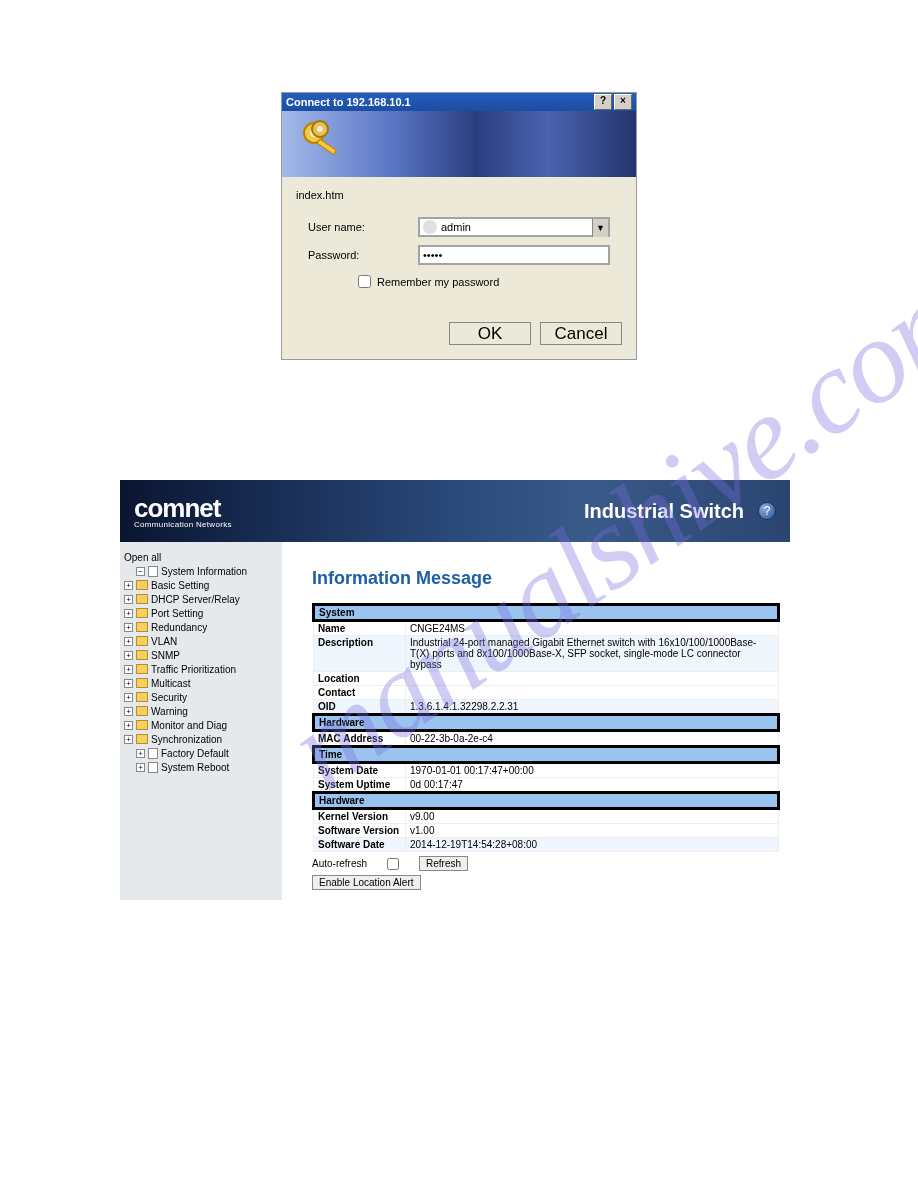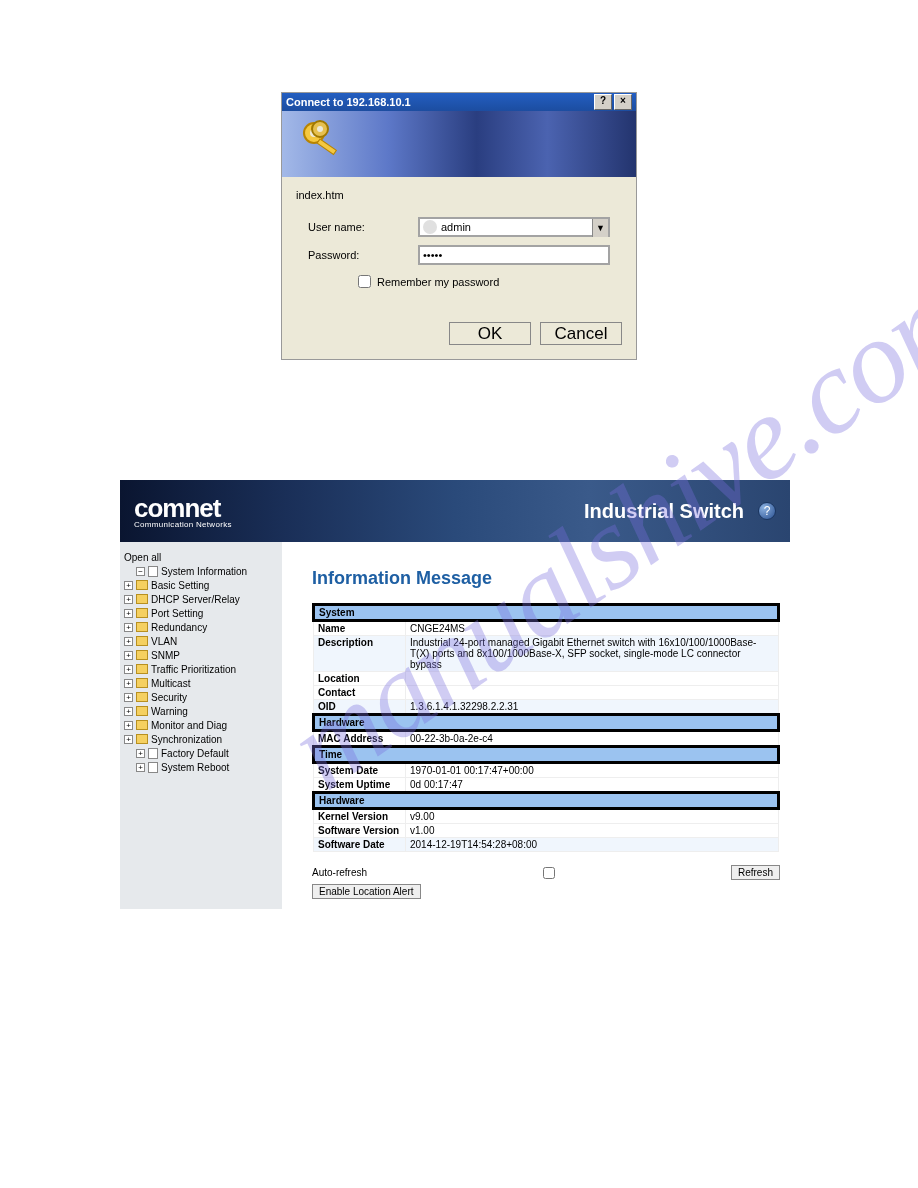--- a/index.html
+++ b/index.html
@@ -177,21 +177,21 @@
     border:3px solid #000000;
   }
   .data-row td {
     padding:1px 4px;
     border:1px solid #eee;
     background:#fff;
     vertical-align: top;
   }
   .data-row td:first-child { width:92px; font-weight:bold; }
   .alt td { background:#f0f6fd; }
-  .controls { margin-top:13px; font-size:10px; display:flex; align-items:center; gap:20px;justify-content:space-between; }
+  .controls { margin-top:4px; font-size:10px; display:flex; align-items:center; gap:20px; }
   .controls input[type=checkbox]{ width:12px; height:12px; }
   .small-btn {
     font-size:10px; padding:1px 6px;
     background:#efefef; border:1px solid #888;
   }
   .loc-btn-row { margin-top:4px; }
 </style>
 </head>
 <body>
 

